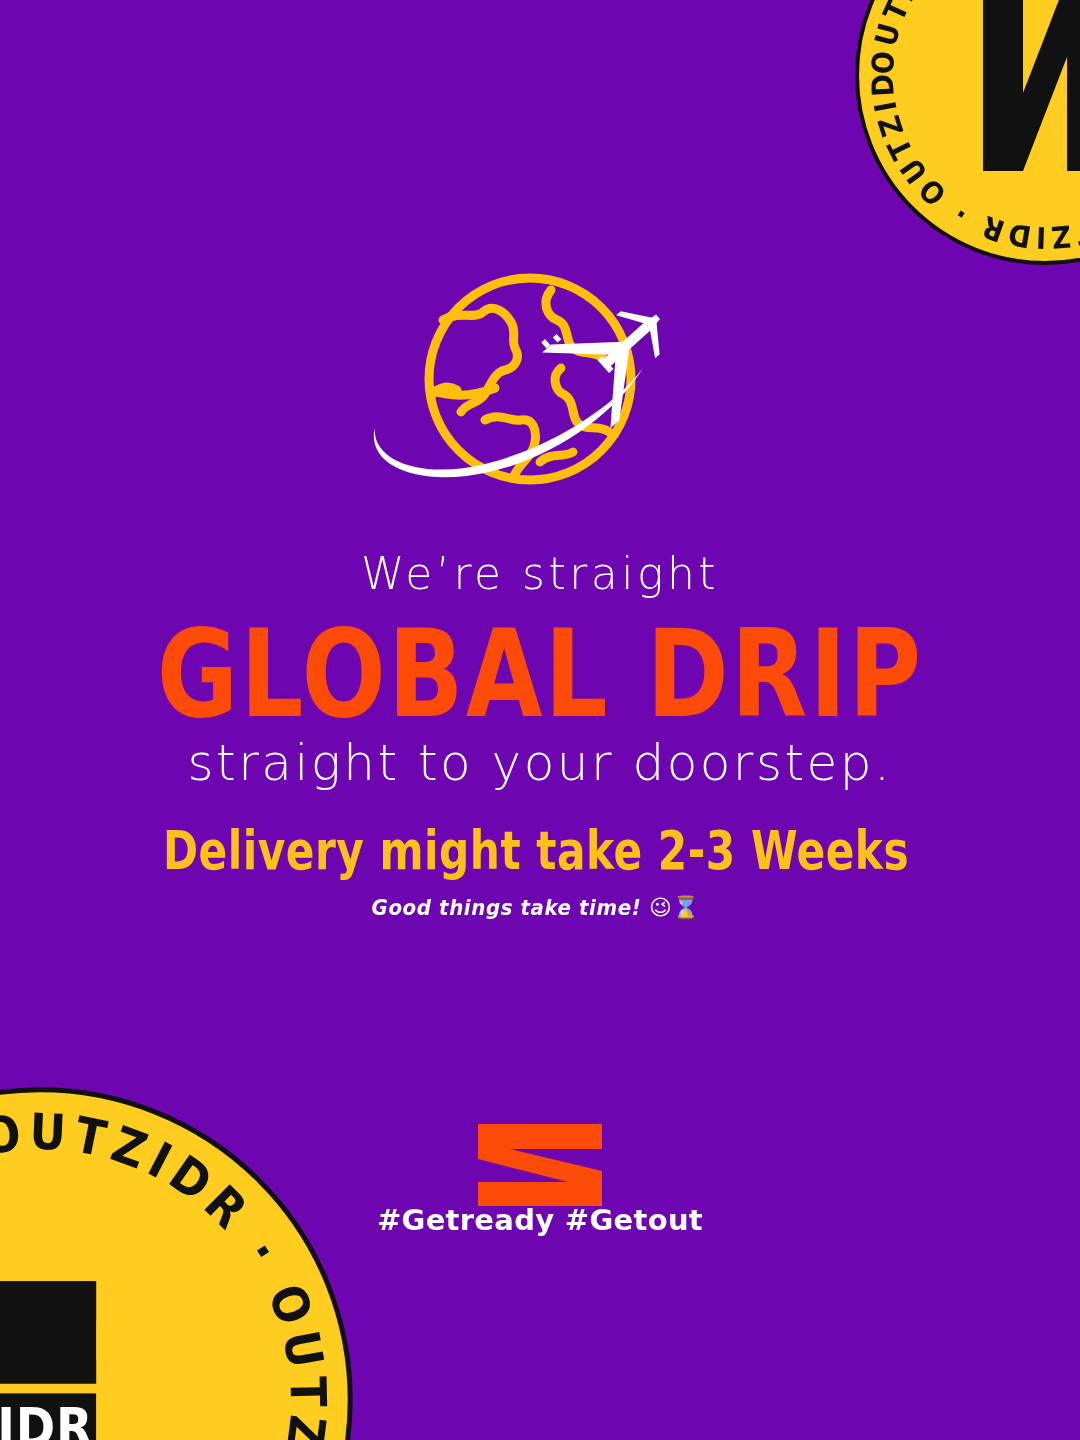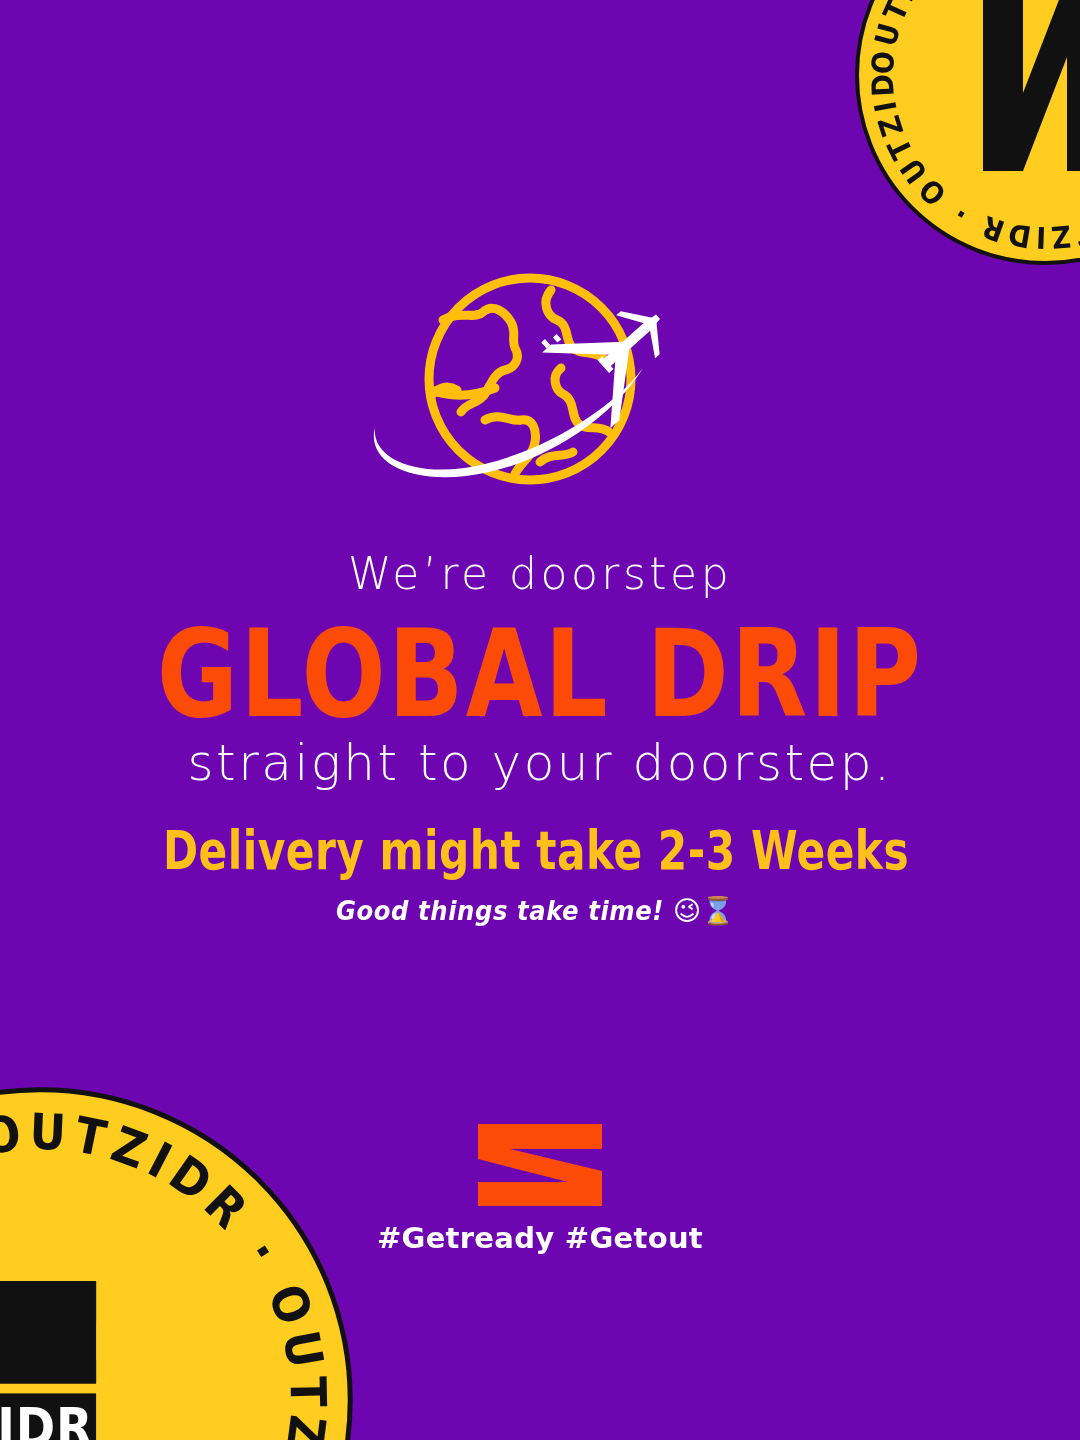--- a/index.html
+++ b/index.html
@@ -107,21 +107,21 @@
     font-weight: 700;
     letter-spacing: 0.5px;
     line-height: 1;
     font-family: "DejaVu Sans Condensed", "Liberation Sans Narrow", "Liberation Sans", sans-serif;
     transform: scaleY(1.12);
     transform-origin: center top;
   }
 
   .delivery-note {
     color: #ffffff;
-    font-size: 27px;
+    font-size: 22px;
     font-weight: 700;
     font-style: italic;
     line-height: 1;
     margin-top: 26px;
     letter-spacing: 0.6px;
     font-family: "DejaVu Sans Condensed", "Liberation Sans Narrow", "Liberation Sans", sans-serif;
   }
   .delivery-note .emoji { font-style: normal; font-family: "DejaVu Sans", sans-serif; }
 
   
@@ -137,21 +137,20 @@
     margin: 0 auto;
     width: 124px;
     height: 82px;
   }
   .hashtags {
     color: #ffffff;
     font-size: 29px;
     font-weight: 700;
     letter-spacing: 0.3px;
     line-height: 1;
-    margin-top: 18px;
     font-family: "DejaVu Sans", sans-serif;
   }
 </style>
 </head>
 <body>
 
 <div id="poster">
 
   <div class="stamp" id="stamp-top-right">
     <svg viewBox="0 0 400 400" width="400" height="400" aria-hidden="true">
@@ -214,21 +213,21 @@
         <path d="M14 6 L-36 54 L-24 54 L32 7 Z" fill="#ffffff"></path>
         <path d="M60 0 L44 -26 L50 -26 L70 1 Z" fill="#ffffff"></path>
         <path d="M60 6 L44 32 L50 32 L70 5 Z" fill="#ffffff"></path>
         <rect x="-30" y="-56" width="5" height="8" fill="#ffffff"></rect>
         <rect x="-18" y="-52" width="5" height="7" fill="#ffffff"></rect>
       </g>
     </svg>
   </div>
 
   <div id="copy-block">
-    <div class="eyebrow">We’re doorstep</div>
+    <div class="eyebrow">We’re straight</div>
     <div class="headline">GLOBAL DRIP</div>
     <div class="subline">straight to your doorstep.</div>
   </div>
 
   <div id="delivery-block">
     <div class="delivery-headline">Delivery might take 2-3 Weeks</div>
     <div class="delivery-note">
       <span>Good things take time!</span>
       <span class="emoji">😉⌛</span>
     </div>

